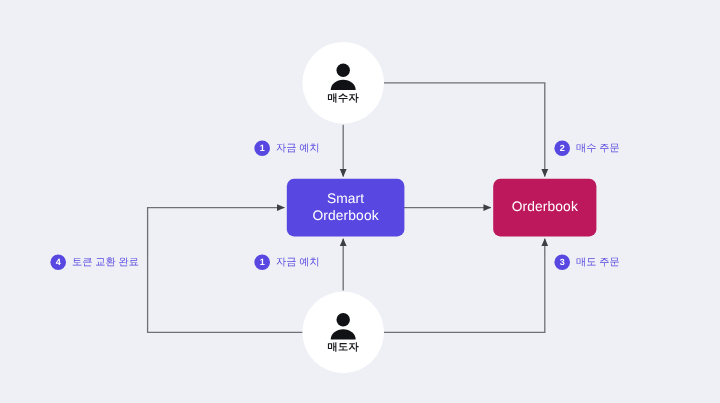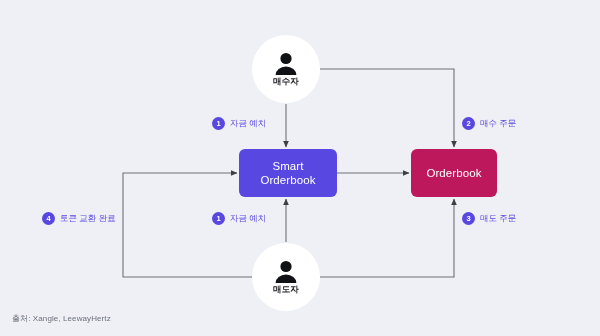--- a/index.html
+++ b/index.html
@@ -197,15 +197,14 @@
   <div class="step" id="step-3">
     <span class="badge">3</span>
     <span class="step-text">매도 주문</span>
   </div>
 
   <div class="step" id="step-4">
     <span class="badge">4</span>
     <span class="step-text">토큰 교환 완료</span>
   </div>
 
-  <div id="source-credit">출처: Xangle, LeewayHertz</div>
 
 </div>
 
 </body></html>

